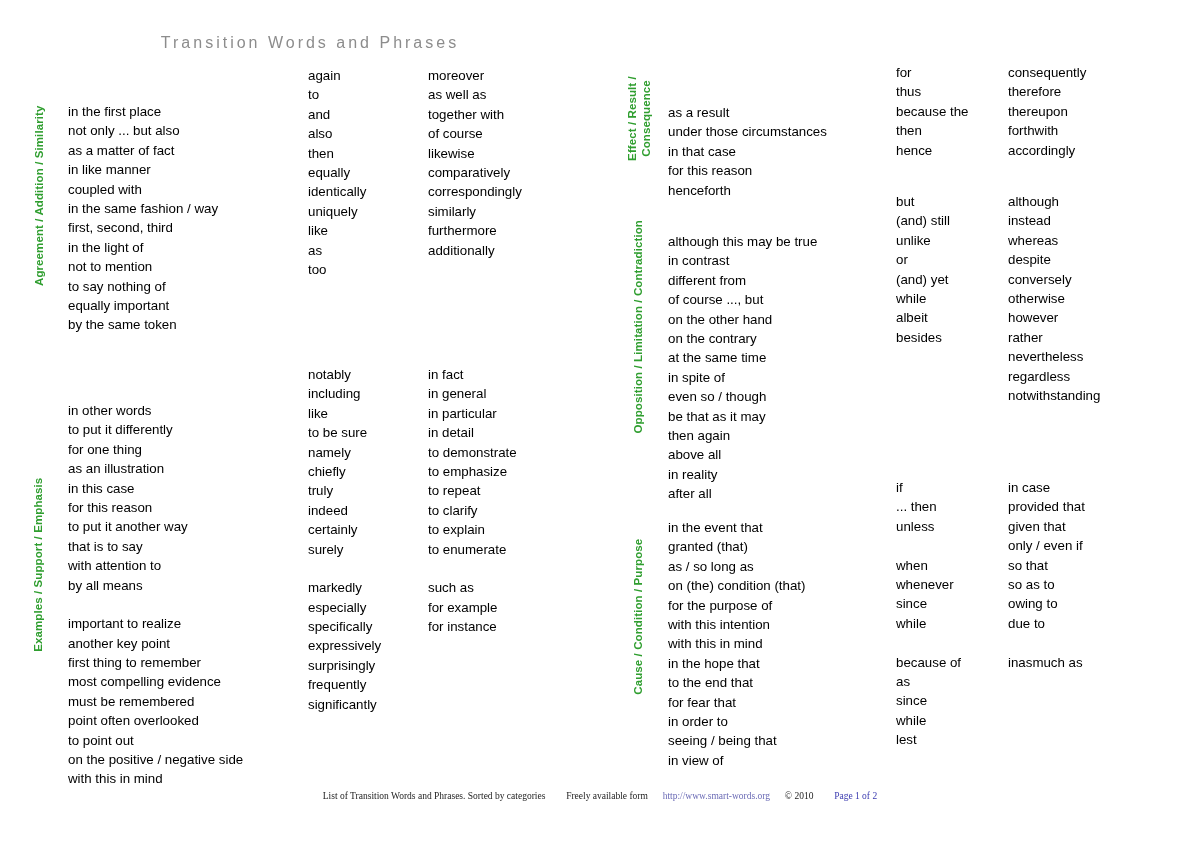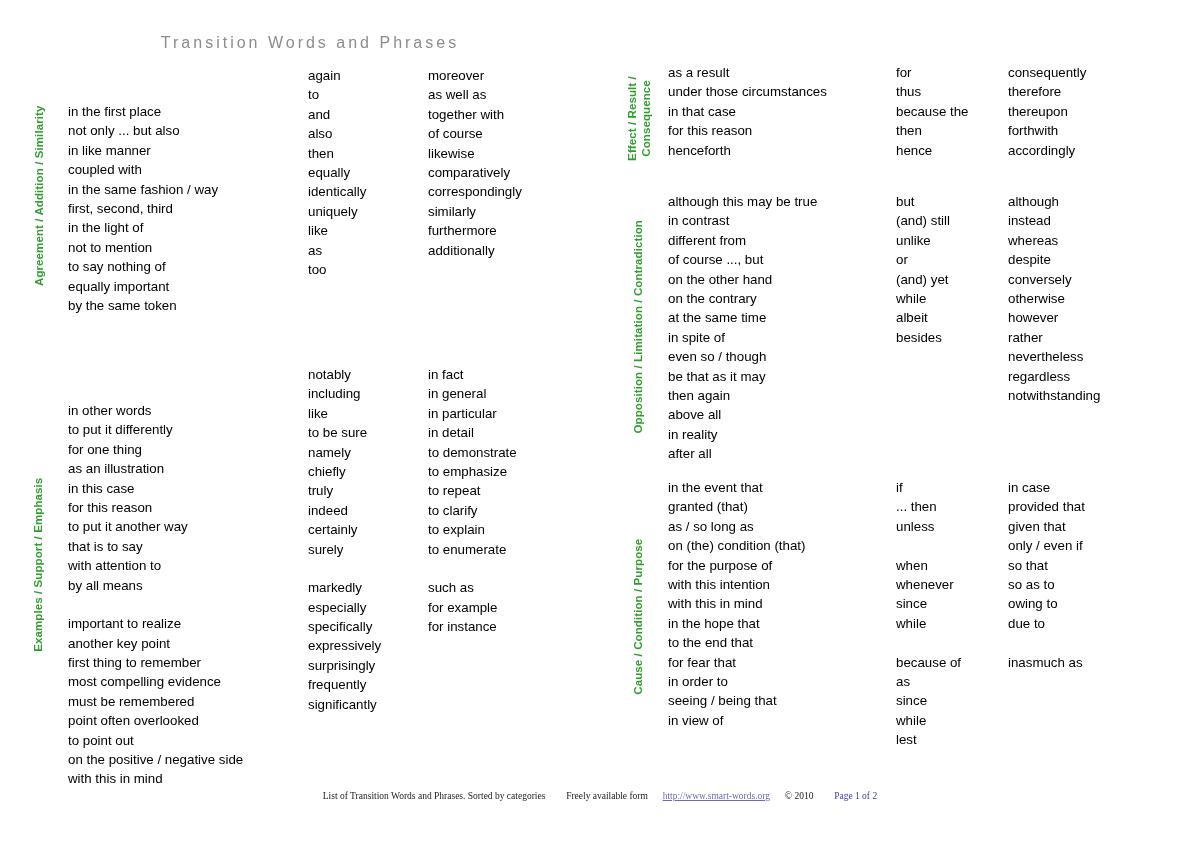--- a/index.html
+++ b/index.html
@@ -98,42 +98,41 @@
     height: 19.4px;
   }
   .term.spacer { visibility: hidden; }
 
   
   .half-left  .col-a { left: 0px;   width: 230px; margin-top: 36px; }
   .half-left  .col-b { left: 240px; width: 120px; }
   .half-left  .col-c { left: 360px; width: 200px; }
 
   
-  .half-right .col-a { left: 0px;   width: 220px; }
+  .half-right .col-a { left: 0px;   width: 220px; margin-top: 40px; }
   .half-right .col-b { left: 228px; width: 110px; }
   .half-right .col-c { left: 340px; width: 220px; }
 
   
   .footer {
     position: absolute;
     left: 0;
     top: 791px;
     width: 1200px;
     text-align: center;
     font-family: "Liberation Serif", serif;
     font-size: 9.5px;
     color: #222;
     white-space: nowrap;
   }
   .footer span { vertical-align: baseline; text-align: right; }
   .footer .gap-s { display: inline-block; width: 16px; }
   .footer .gap-m { display: inline-block; width: 10px; }
   .footer .link {
     color: #6a6ab5;
-    text-decoration: underline;
   }
   .footer .pageno {
     color: #3a3ab0;
   }
 </style>
 </head>
 <body>
 
 <div class="page">
 
@@ -141,20 +140,21 @@
 
   <div class="half half-left" id="half-left">
       <div class="cat-block" style="top: 66px; height: 260px;">
         <div class="cat-label">
           <div class="cat-label-inner"><span>Agreement / Addition / Similarity</span></div>
         </div>
         <div class="cat-cols">
           <div class="col col-a">
             <div class="term">in the first place</div>
             <div class="term">not only ... but also</div>
+            <div class="term">as a matter of fact</div>
             <div class="term">in like manner</div>
             <div class="term">coupled with</div>
             <div class="term">in the same fashion / way</div>
             <div class="term">first, second, third</div>
             <div class="term">in the light of</div>
             <div class="term">not to mention</div>
             <div class="term">to say nothing of</div>
             <div class="term">equally important</div>
             <div class="term">by the same token</div>
           </div>

